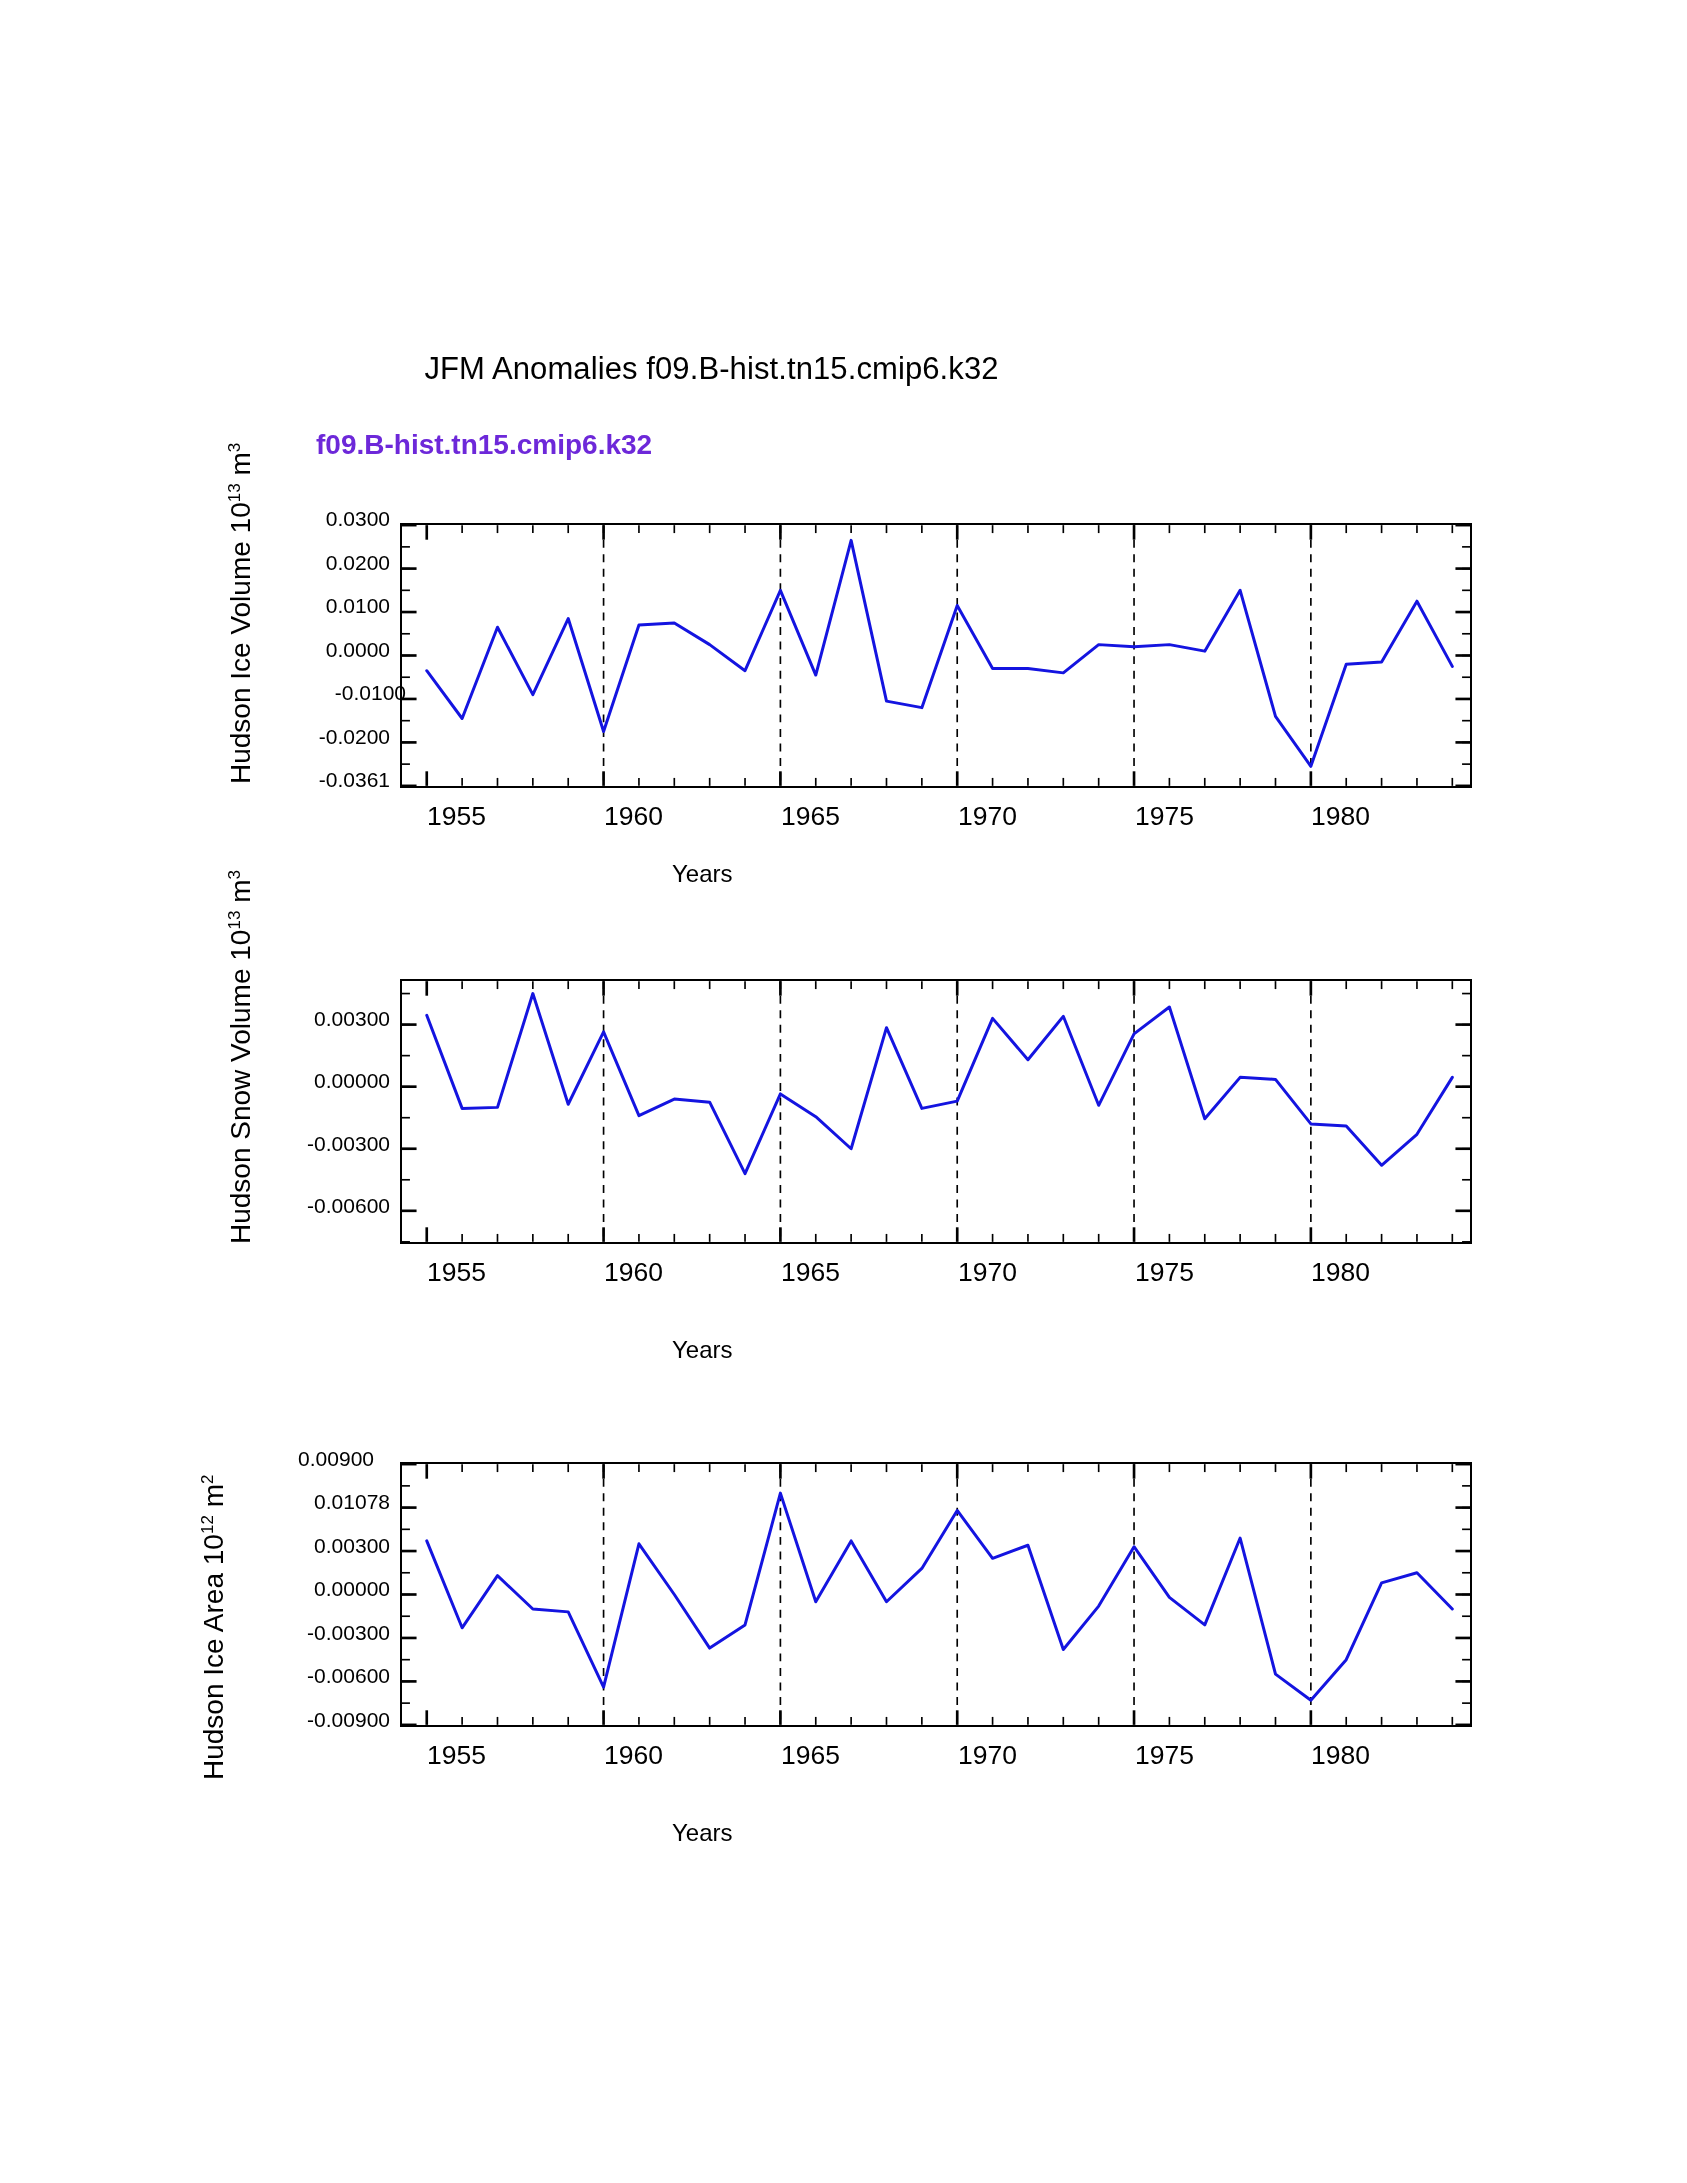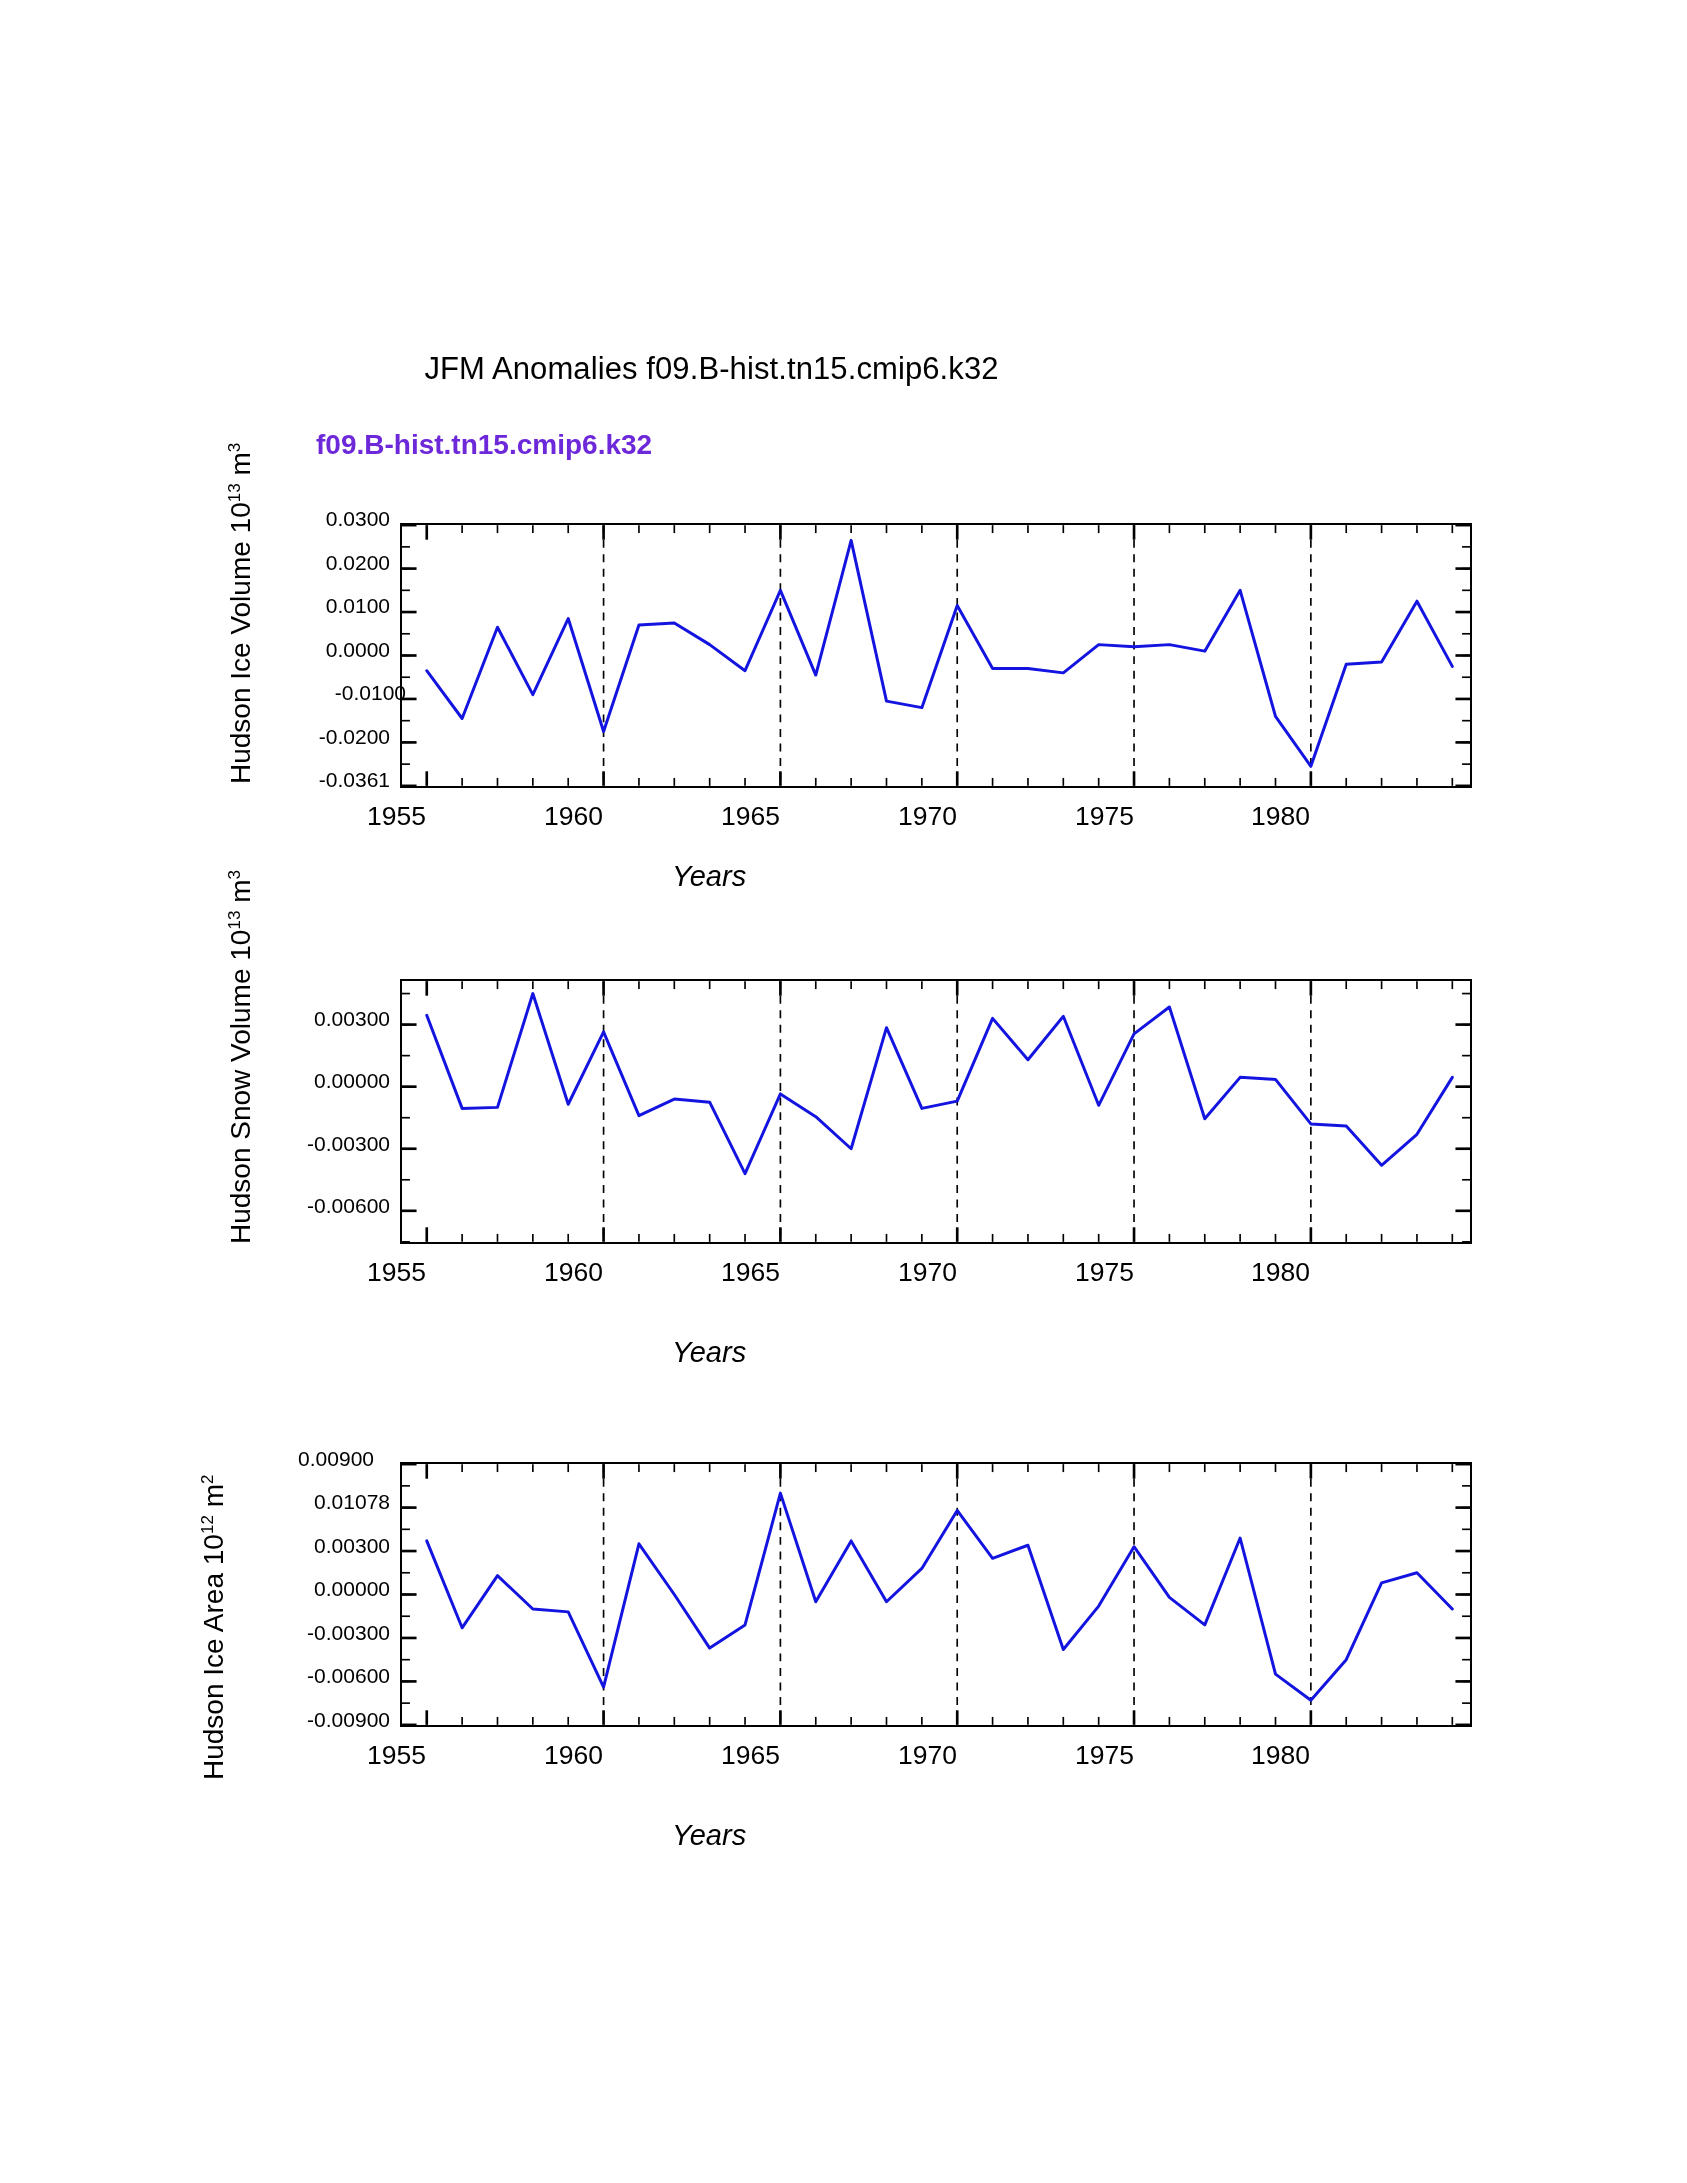--- a/index.html
+++ b/index.html
@@ -62,35 +62,34 @@
     transform-origin: 0 0;
     transform: rotate(-90deg);
     white-space: nowrap;
     font-size: 28px;
   }
   .ylabel sup { font-size: 17px; }
 
   
   .xlabel {
     position: absolute;
-    font-size: 29px;
+    font-size: 24px;
     text-align: center;
-    font-style: italic;
   }
 
   
   .ytick {
     position: absolute;
     text-align: right;
     font-size: 21px;
     white-space: nowrap;
   }
   .xtick {
     position: absolute;
-    text-align: left;
+    text-align: right;
     font-size: 26.5px;
     white-space: nowrap;
   }
 </style>
 </head>
 <body>
 
 <div class="page">
 
   <div id="main-title">JFM Anomalies f09.B-hist.tn15.cmip6.k32</div>

